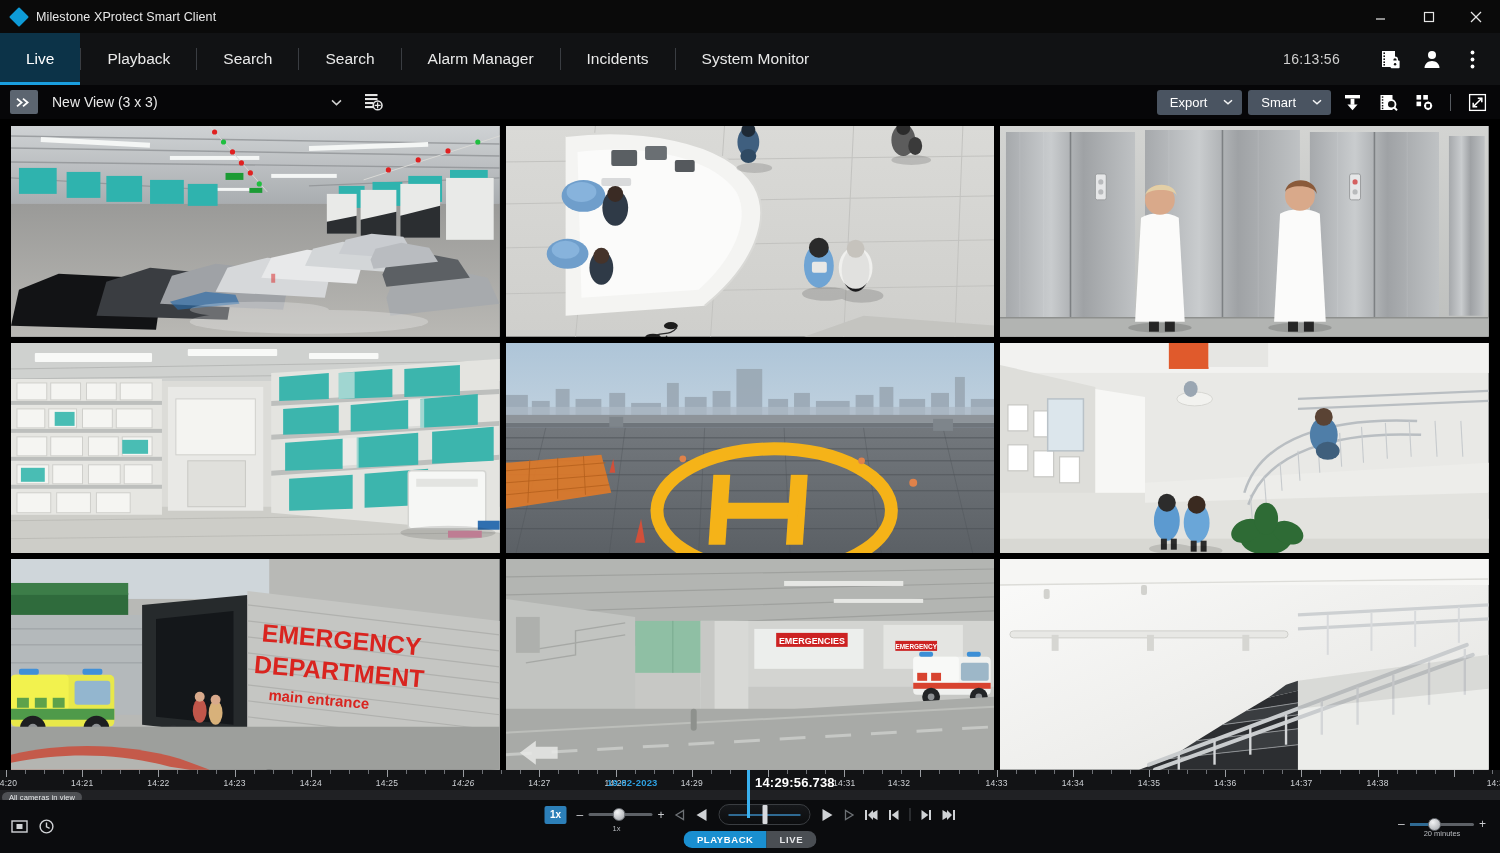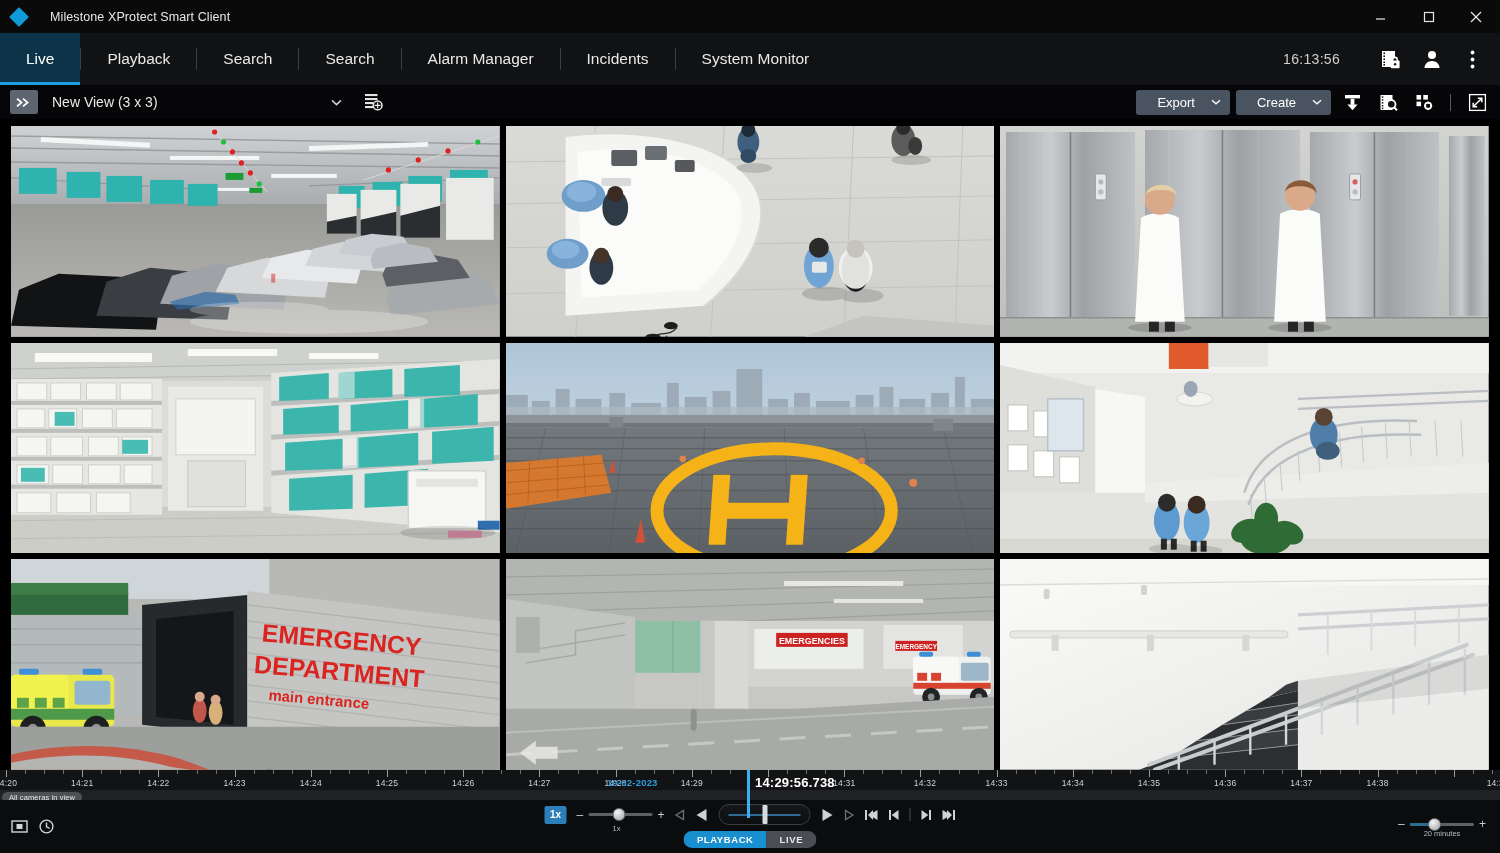--- a/index.html
+++ b/index.html
@@ -15,21 +15,21 @@
   .titlebar {
     height: 33px; background: #0a0a0a;
     display: flex; align-items: center;
     position: relative;
   }
   .app-logo {
     width: 14px; height: 14px; margin-left: 12px; margin-right: 10px;
     background: #0e9bd7; transform: rotate(45deg); border-radius: 1px;
     flex: 0 0 auto;
   }
-  .app-title { color: #e8e8e8; font-size: 12.5px; letter-spacing: .1px; margin-left: 14px; }
+  .app-title { color: #e8e8e8; font-size: 12.5px; letter-spacing: .1px; }
   .win-ctrls { position: absolute; right: 0; top: 0; height: 33px; display: flex; }
   .win-btn {
     width: 48px; height: 33px; display: flex; align-items: center; justify-content: center;
     color: #e6e6e6;
   }
   .win-btn svg { display:block; }
 
   
   .tabbar {
     height: 52px; background: #111214;
@@ -67,21 +67,21 @@
   }
   .view-name-wrap {
     display: flex; align-items: center; margin-left: 14px; width: 290px;
   }
   .view-name { color: #e9e9e9; font-size: 14px; }
   .view-caret { margin-left: auto; color: #cfcfcf; font-size: 10px; }
   .view-setup-icon { margin-left: 22px; color: #e4e4e4; display: flex; }
   .viewbar-right { margin-left: auto; display: flex; align-items: center; gap: 6px; }
   .btn-drop {
     height: 25px; background: #4a5461; border-radius: 3px; color: #fff;
-    font-size: 13px; display: flex; align-items: center; padding: 0 9px 0 21px; gap: 16px;
+    font-size: 13px; display: flex; align-items: center; padding: 0 9px 0 13px; gap: 16px;
   }
   .btn-drop .cc { font-size: 9px; opacity: .95; }
   .vb-icon { width: 30px; height: 26px; display:flex; align-items:center; justify-content:center; color:#fff; }
   .vb-sep { width: 1px; height: 17px; background: #565a60; margin: 0 5px; }
 
   
   .grid {
     position: absolute; left: 11px; top: 126px; width: 1478px; height: 644px;
     display: grid;
     grid-template-columns: repeat(3, 1fr);
@@ -307,21 +307,21 @@
   <div class="viewbar-right">
     <div class="btn-drop">
       <span>Export</span>
       <span class="cc">
         <svg width="10" height="6" viewBox="0 0 10 6" fill="none" stroke="#fff" stroke-width="1.5">
             <polyline points="1,1.2 5,4.8 9,1.2"></polyline>
           </svg>
       </span>
     </div>
     <div class="btn-drop">
-      <span>Create</span>
+      <span>Smart</span>
       <span class="cc">
         <svg width="10" height="6" viewBox="0 0 10 6" fill="none" stroke="#fff" stroke-width="1.5">
             <polyline points="1,1.2 5,4.8 9,1.2"></polyline>
           </svg>
       </span>
     </div>
     <div class="vb-icon">
       <svg width="19" height="19" viewBox="0 0 19 19" fill="#fff">
         <rect x="2" y="2" width="15" height="3.4"></rect>
         <rect x="7.6" y="5.8" width="3.8" height="6"></rect>
@@ -1160,21 +1160,21 @@
       <div class="tlabel" style="left: 310.8px;">14:24</div>
       <div class="tick major" style="left: 387px;"></div>
       <div class="tick minor" style="left: 406.05px;"></div>
       <div class="tick minor" style="left: 425.1px;"></div>
       <div class="tick minor" style="left: 444.15px;"></div>
       <div class="tlabel" style="left: 387px;">14:25</div>
       <div class="tick major" style="left: 463.2px;"></div>
       <div class="tick minor" style="left: 482.25px;"></div>
       <div class="tick minor" style="left: 501.3px;"></div>
       <div class="tick minor" style="left: 520.35px;"></div>
-      <div class="tlabel" style="left: 463.2px;">14:26</div>
+      <div class="tlabel" style="left: 463.2px; font-style: italic;">14:26</div>
       <div class="tick major" style="left: 539.4px;"></div>
       <div class="tick minor" style="left: 558.45px;"></div>
       <div class="tick minor" style="left: 577.5px;"></div>
       <div class="tick minor" style="left: 596.55px;"></div>
       <div class="tlabel" style="left: 539.4px;">14:27</div>
       <div class="tick major" style="left: 615.6px;"></div>
       <div class="tick minor" style="left: 634.65px;"></div>
       <div class="tick minor" style="left: 653.7px;"></div>
       <div class="tick minor" style="left: 672.75px;"></div>
       <div class="tlabel" style="left: 615.6px;">14:28</div>
@@ -1189,21 +1189,21 @@
       <div class="tick minor" style="left: 825.15px;"></div>
       <div class="tick major" style="left: 844.2px;"></div>
       <div class="tick minor" style="left: 863.25px;"></div>
       <div class="tick minor" style="left: 882.3px;"></div>
       <div class="tick minor" style="left: 901.35px;"></div>
       <div class="tlabel" style="left: 844.2px;">14:31</div>
       <div class="tick major" style="left: 920.4px;"></div>
       <div class="tick minor" style="left: 939.45px;"></div>
       <div class="tick minor" style="left: 958.5px;"></div>
       <div class="tick minor" style="left: 977.55px;"></div>
-      <div class="tlabel" style="left: 925px;">14:32</div>
+      <div class="tlabel" style="left: 899px;">14:32</div>
       <div class="tick major" style="left: 996.6px;"></div>
       <div class="tick minor" style="left: 1015.65px;"></div>
       <div class="tick minor" style="left: 1034.7px;"></div>
       <div class="tick minor" style="left: 1053.75px;"></div>
       <div class="tlabel" style="left: 996.6px;">14:33</div>
       <div class="tick major" style="left: 1072.8px;"></div>
       <div class="tick minor" style="left: 1091.85px;"></div>
       <div class="tick minor" style="left: 1110.9px;"></div>
       <div class="tick minor" style="left: 1129.95px;"></div>
       <div class="tlabel" style="left: 1072.8px;">14:34</div>

